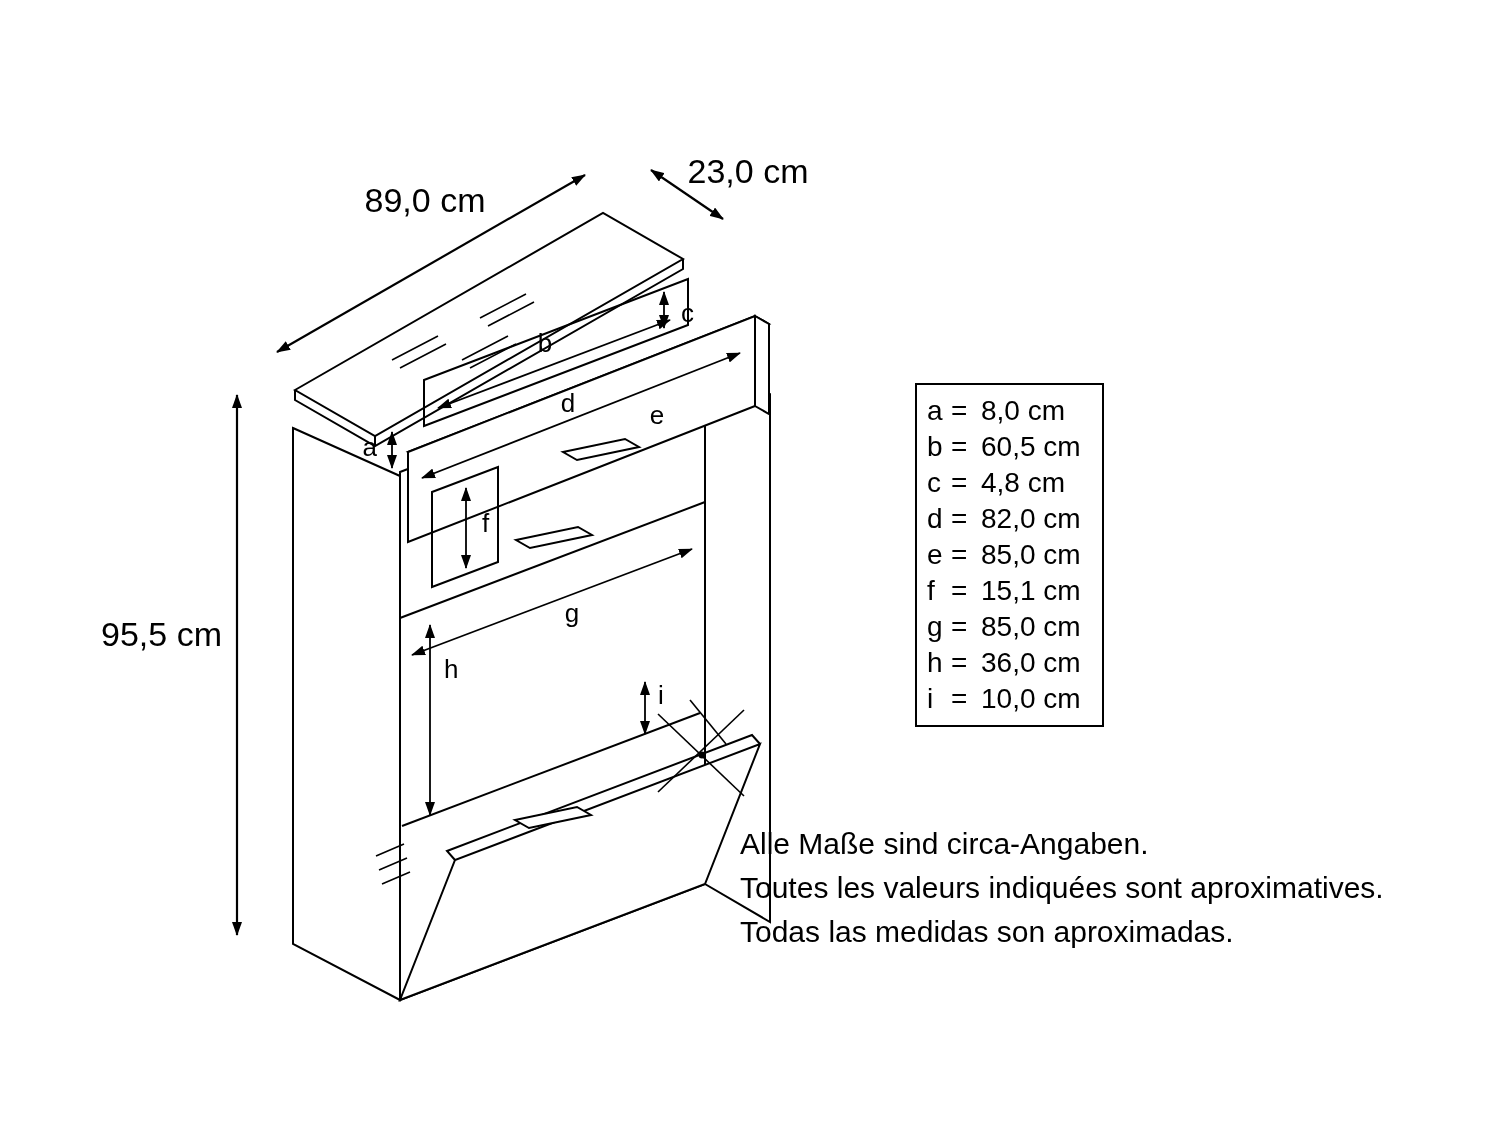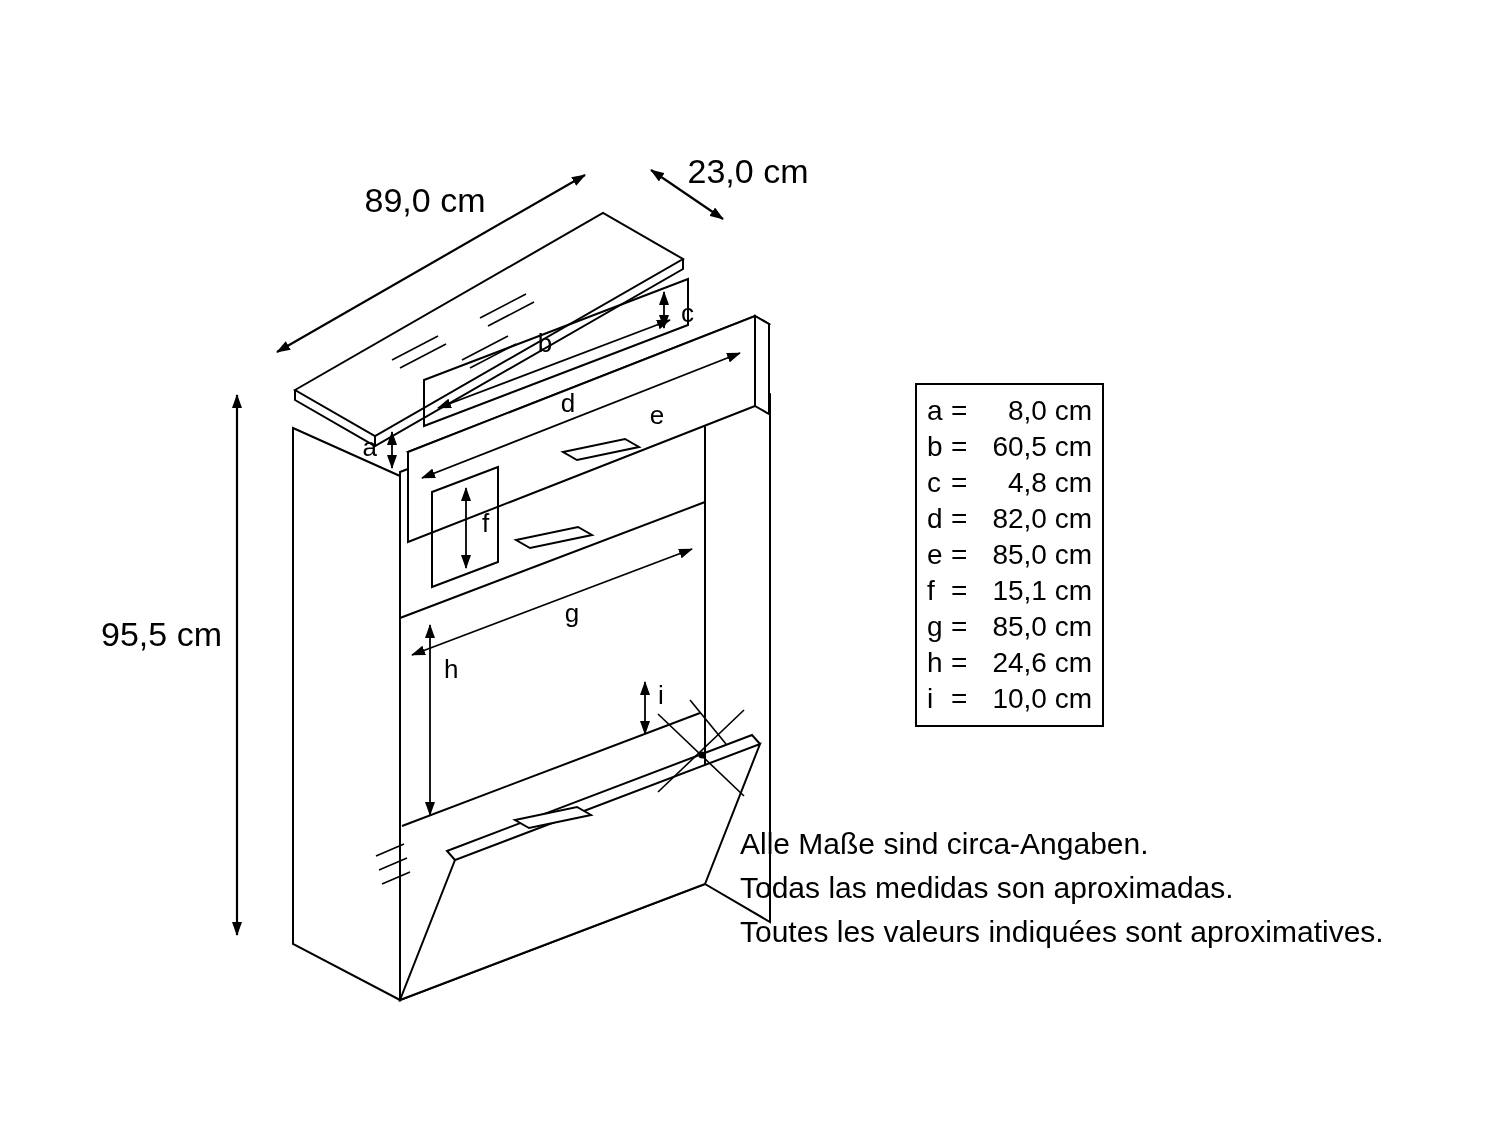--- a/index.html
+++ b/index.html
@@ -14,21 +14,21 @@
   .glass{stroke:#000;stroke-width:2;fill:none;}
   .arrow{stroke:#000;stroke-width:1.8;fill:none;}
   .tick{stroke:#000;stroke-width:1.6;fill:none;}
 
   
   #legend{position:absolute;left:915px;top:383px;width:165px;
           border:2px solid #000;padding:8px 10px;font-size:28px;line-height:36px;}
   .legend-row{display:flex;white-space:nowrap;}
   .legend-row .k{width:24px;}
   .legend-row .eq{width:30px;}
-  .legend-row .v{flex:1;text-align:right;}
+  .legend-row .v{flex:1;text-align:left;}
 
   
   #notes{position:absolute;left:740px;top:822px;font-size:30px;line-height:44px;white-space:nowrap;}
 </style>
 </head>
 <body>
 
 <div id="page">
 
   <svg width="1500" height="1125" viewBox="0 0 1500 1125">
@@ -159,28 +159,28 @@
       <span class="v">15,1 cm</span>
     </div>
     <div class="legend-row">
       <span class="k">g</span>
       <span class="eq">=</span>
       <span class="v">85,0 cm</span>
     </div>
     <div class="legend-row">
       <span class="k">h</span>
       <span class="eq">=</span>
-      <span class="v">24,6 cm</span>
+      <span class="v">36,0 cm</span>
     </div>
     <div class="legend-row">
       <span class="k">i</span>
       <span class="eq">=</span>
       <span class="v">10,0 cm</span>
     </div>
   </div>
 
   <div id="notes">
     <div>Alle Maße sind circa-Angaben.</div>
+    <div>Toutes les valeurs indiquées sont aproximatives.</div>
     <div>Todas las medidas son aproximadas.</div>
-    <div>Toutes les valeurs indiquées sont aproximatives.</div>
   </div>
 
 </div>
 
 </body></html>

